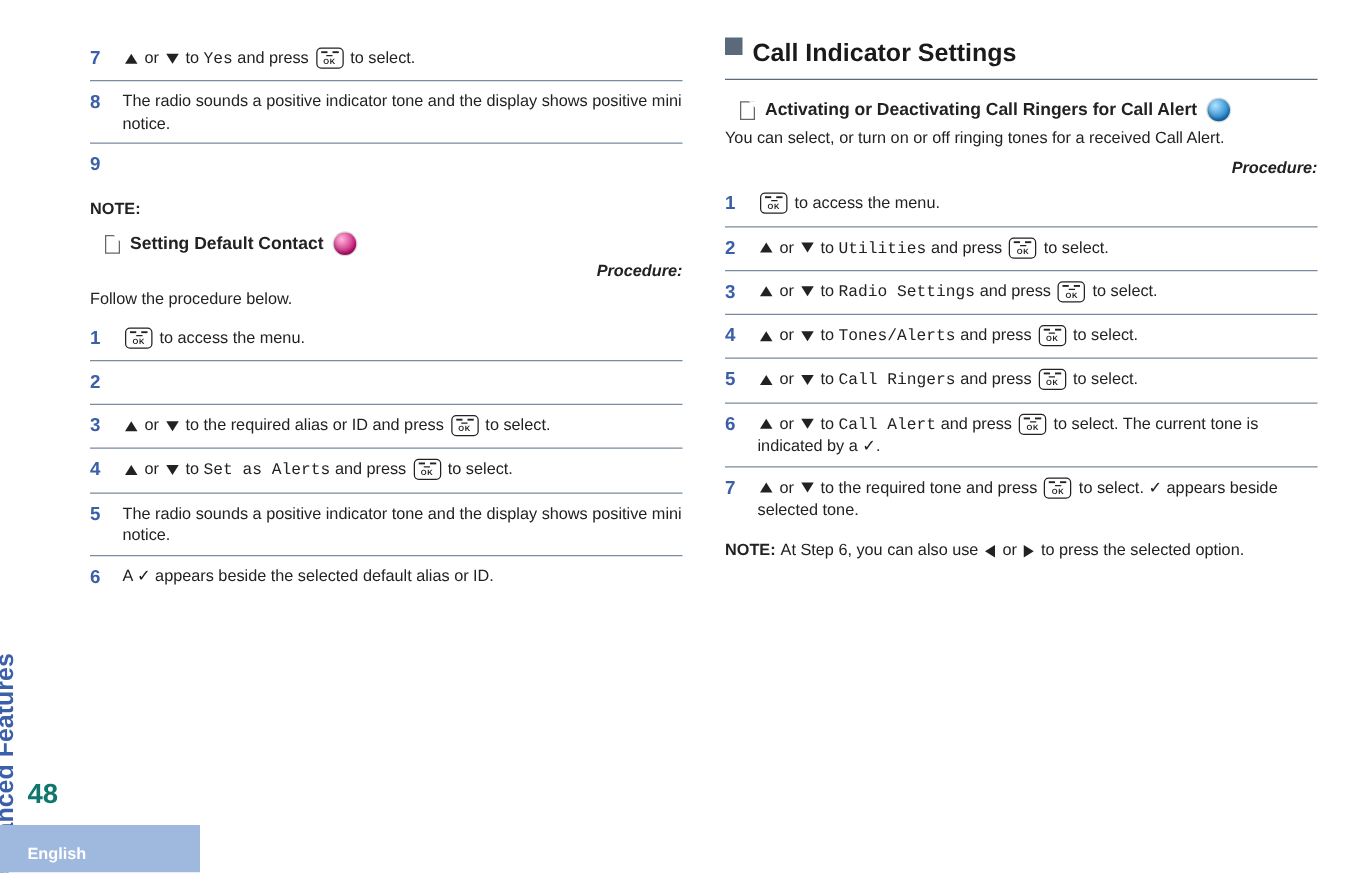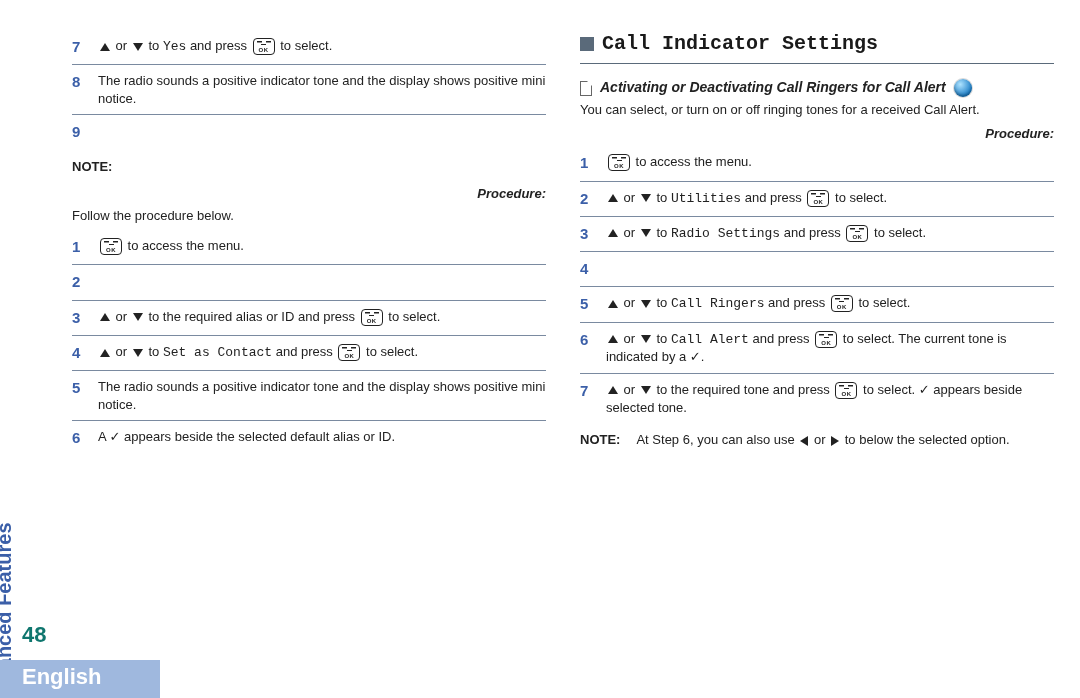--- a/index.html
+++ b/index.html
@@ -42,48 +42,47 @@
     font-size: 22px;
   }
   .lang-bar {
     position: absolute;
     left: 0; bottom: 0;
     height: 38px; width: 160px;
     background: #9fb8de;
   }
   .lang-bar span {
     position: absolute; left: 22px; bottom: 6px;
-    color: #fff; font-weight: bold; font-size: 22px;
+    color: #fff; font-weight: bold; font-size: 13px;
   }
   .columns {
     position: absolute;
     left: 72px; right: 26px;
     top: 30px; bottom: 72px;
     display: flex;
     gap: 34px;
   }
   .col { flex: 1 1 0; min-width: 0; }
   
   .h2-row {
-    display: flex; align-items: center; gap: 8px;
+    display: flex; align-items: flex-start; gap: 8px;
     margin: 0 0 6px 0;
-    font-family: Liberation Mono, monospace;
   }
   .h2-sq {
     width: 14px; height: 14px; background: #5a6a7a;
   }
   .h2-title {
     color: #1a1a1a; font-weight: bold; font-size: 20px;
   }
   .h2-rule { height:1px; background:#5a6a7a; margin-bottom:14px; }
   
   .sub-row {
     display: flex; align-items: center; gap: 8px;
-    margin: 6px 0 4px 0;
-    font-weight: bold; font-size: 14px; font-style: italic;
+    margin: 6px 0 4px 12px;
+    font-weight: bold; font-size: 14px;
   }
   .note-icon {
     width: 12px; height: 15px; border:1px solid #666; position: relative; flex:0 0 12px; margin-top:2px;
   }
   .note-icon::after{
     content:""; position:absolute; right:-1px; top:-1px; width:0;height:0;
     border-top:5px solid #fff; border-left:5px solid transparent;
   }
   .circle-icon {
     width: 18px; height: 18px; border-radius: 50%; display:inline-block; vertical-align:middle;
@@ -131,21 +130,21 @@
   .tri {
     display:inline-block; width:0; height:0; vertical-align:middle;
     margin: 0 2px;
   }
   .tri-up    { border-left:5px solid transparent; border-right:5px solid transparent; border-bottom:8px solid #222; }
   .tri-down  { border-left:5px solid transparent; border-right:5px solid transparent; border-top:8px solid #222; }
   .tri-left  { border-top:5px solid transparent; border-bottom:5px solid transparent; border-right:8px solid #222; }
   .tri-right { border-top:5px solid transparent; border-bottom:5px solid transparent; border-left:8px solid #222; }
   .check { font-weight: normal; }
   
-  .note-para { display:flex; gap:16px; margin: 8px 0 10px 0;}
+  .note-para { display:flex; gap:4px; margin: 8px 0 10px 0;}
   .note-label { font-weight:bold; flex:0 0 auto; }
 </style>
 </head>
 <body>
 
 <div class="page">
 
   <div class="side-tab-wrap">
     <div class="side-tab">Advanced Features</div>
   </div>
@@ -176,20 +175,27 @@
 
         <div class="step">
           <div class="step-num">9</div>
         </div>
       </div>
 
       <div class="note-para">
         <div class="note-label">NOTE:</div>
       </div>
 
+      <div class="sub-row">
+        <span class="note-icon"></span>
+        <span>
+          <span>Setting Default Contact</span>
+          <span class="circle-icon circle-pink"></span>
+        </span>
+      </div>
 
       <div class="procedure-label">Procedure:</div>
       <div class="plain">Follow the procedure below.</div>
 
       <div class="steps">
 
         <div class="step">
           <div class="step-num">1</div>
           <div class="step-body">
             <span class="ok-key"></span><span> to access the menu.</span>
@@ -203,21 +209,21 @@
         <div class="step">
           <div class="step-num">3</div>
           <div class="step-body">
             <span class="tri tri-up"></span><span> or </span><span class="tri tri-down"></span><span> to the required alias or ID and press </span><span class="ok-key"></span><span> to select.</span>
           </div>
         </div>
 
         <div class="step">
           <div class="step-num">4</div>
           <div class="step-body">
-            <span class="tri tri-up"></span><span> or </span><span class="tri tri-down"></span><span> to </span><span class="mono">Set as Contact</span><span> and press </span><span class="ok-key"></span><span> to select.</span>
+            <span class="tri tri-up"></span><span> or </span><span class="tri tri-down"></span><span> to </span><span class="mono">Set as Alerts</span><span> and press </span><span class="ok-key"></span><span> to select.</span>
           </div>
         </div>
 
         <div class="step">
           <div class="step-num">5</div>
           <div class="step-body">The radio sounds a positive indicator tone and the display shows positive mini notice.</div>
         </div>
 
         <div class="step">
           <div class="step-num">6</div>
@@ -264,20 +270,23 @@
           </div>
         </div>
         <div class="step">
           <div class="step-num">3</div>
           <div class="step-body">
             <span class="tri tri-up"></span><span> or </span><span class="tri tri-down"></span><span> to </span><span class="mono">Radio Settings</span><span> and press </span><span class="ok-key"></span><span> to select.</span>
           </div>
         </div>
         <div class="step">
           <div class="step-num">4</div>
+          <div class="step-body">
+            <span class="tri tri-up"></span><span> or </span><span class="tri tri-down"></span><span> to </span><span class="mono">Tones/Alerts</span><span> and press </span><span class="ok-key"></span><span> to select.</span>
+          </div>
         </div>
         <div class="step">
           <div class="step-num">5</div>
           <div class="step-body">
             <span class="tri tri-up"></span><span> or </span><span class="tri tri-down"></span><span> to </span><span class="mono">Call Ringers</span><span> and press </span><span class="ok-key"></span><span> to select.</span>
           </div>
         </div>
 
         <div class="step">
           <div class="step-num">6</div>
@@ -290,19 +299,19 @@
           <div class="step-num">7</div>
           <div class="step-body">
             <span class="tri tri-up"></span><span> or </span><span class="tri tri-down"></span><span> to the required tone and press </span><span class="ok-key"></span><span> to select. </span><span class="check">✓</span><span> appears beside selected tone.</span>
           </div>
         </div>
       </div>
 
       <div class="note-para">
         <div class="note-label">NOTE:</div>
         <div>
-          <span>At Step 6, you can also use </span><span class="tri tri-left"></span><span> or </span><span class="tri tri-right"></span><span> to below the selected option.</span>
+          <span>At Step 6, you can also use </span><span class="tri tri-left"></span><span> or </span><span class="tri tri-right"></span><span> to press the selected option.</span>
         </div>
       </div>
 
     </div>
   </div>
 </div>
 
 </body></html>

